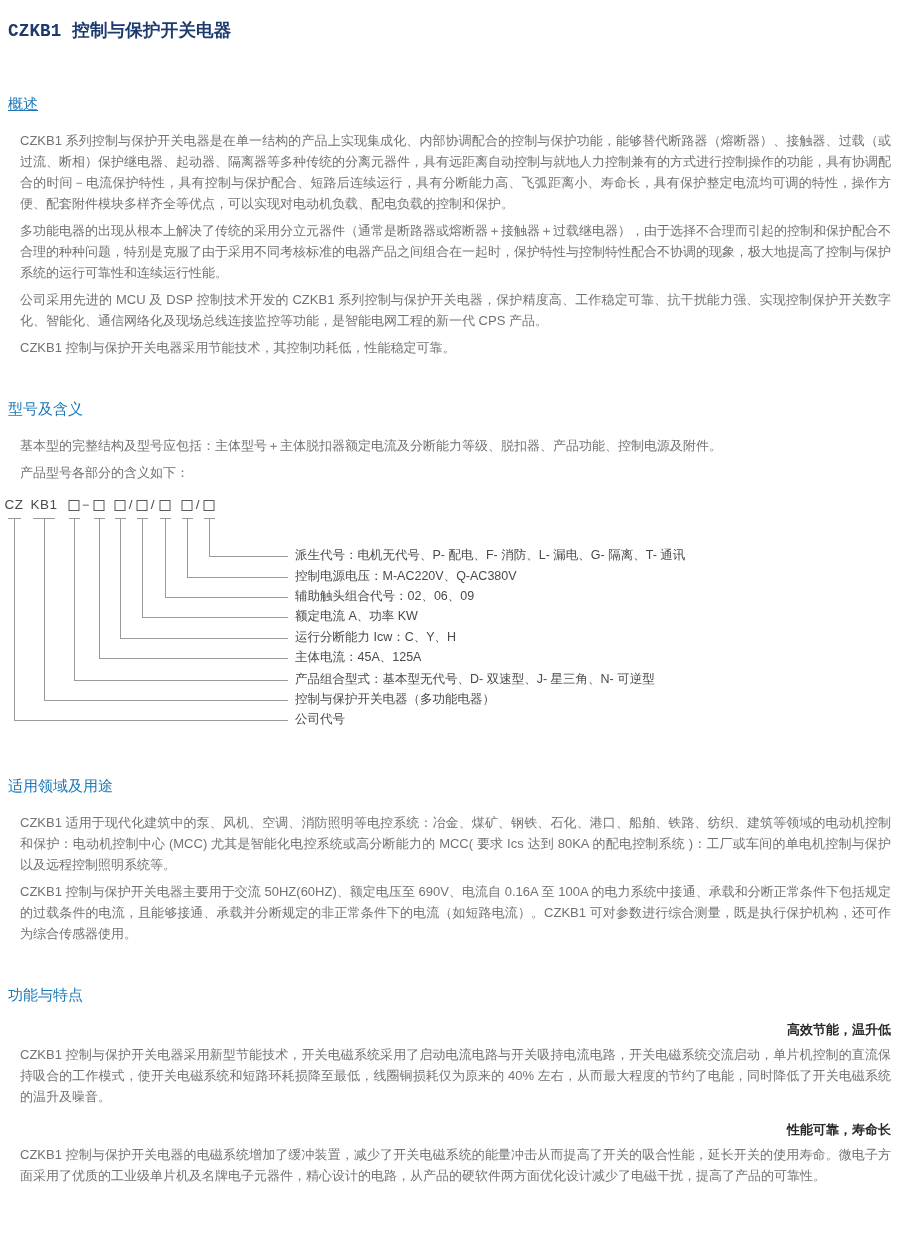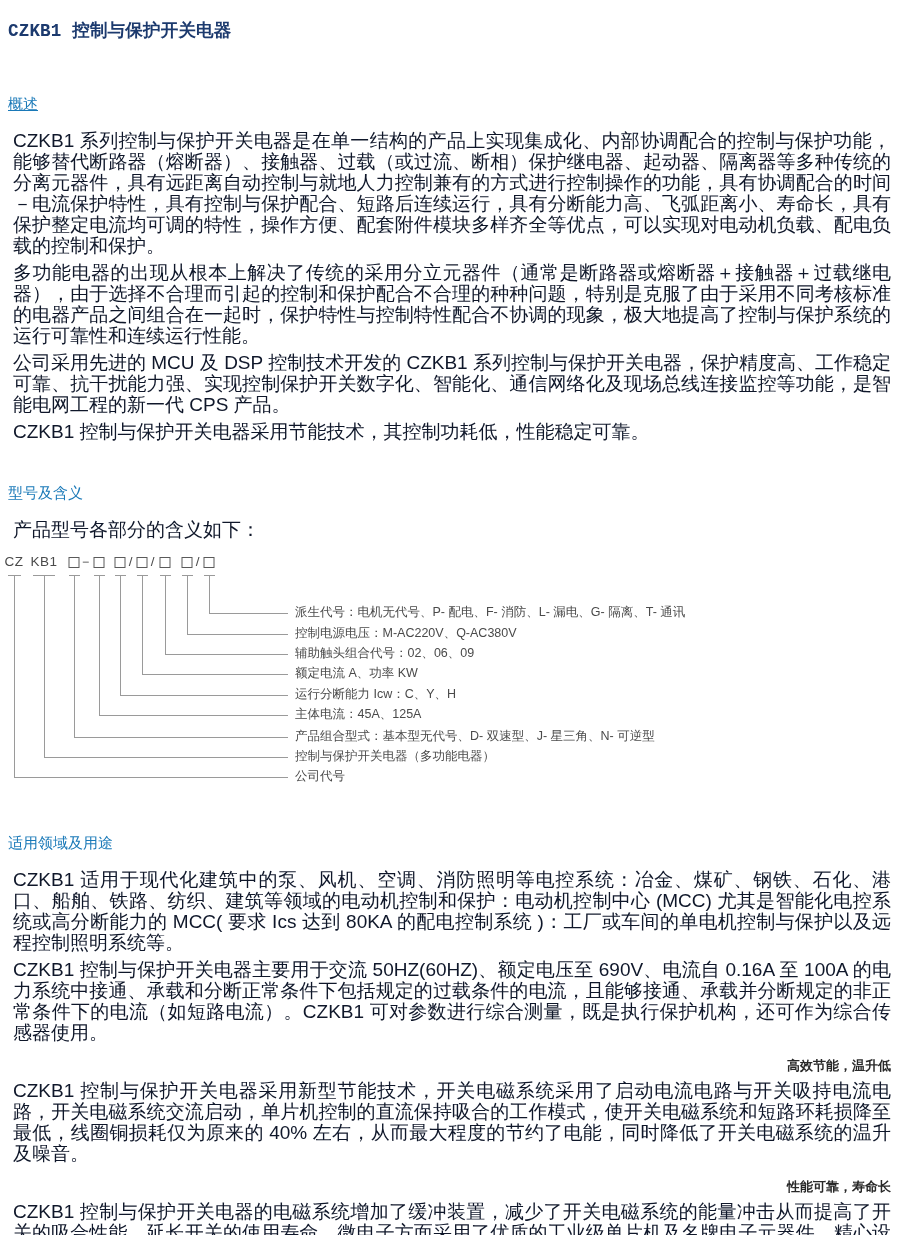--- a/index.html
+++ b/index.html
@@ -20,24 +20,24 @@
     font-family:Liberation Mono, monospace;
   }
   h2.sec{
     margin:42px 0 16px 0;
     font-size:15px;
     font-weight:400;
     color:#1a79b8;
   }
   h2.sec.first{margin-top:53px;text-decoration:underline;}
   p.body{
-    margin:0 0 6px 5px;
-    font-size:19px;
+    margin:0 0 6px 12px;
+    font-size:13px;
     line-height:21px;
-    color:#0f172a;
+    color:#737373;
     text-align:justify;
   }
   h3.ftitle{
     margin:14px 0 5px 0;
     font-size:13px;
     font-weight:bold;
     color:#282828;
     text-align:right;
   }
   
@@ -83,20 +83,21 @@
 
   <h1 class="title">CZKB1 控制与保护开关电器</h1>
 
   <h2 class="sec first">概述</h2>
   <p class="body">CZKB1 系列控制与保护开关电器是在单一结构的产品上实现集成化、内部协调配合的控制与保护功能，能够替代断路器（熔断器）、接触器、过载（或过流、断相）保护继电器、起动器、隔离器等多种传统的分离元器件，具有远距离自动控制与就地人力控制兼有的方式进行控制操作的功能，具有协调配合的时间－电流保护特性，具有控制与保护配合、短路后连续运行，具有分断能力高、飞弧距离小、寿命长，具有保护整定电流均可调的特性，操作方便、配套附件模块多样齐全等优点，可以实现对电动机负载、配电负载的控制和保护。</p>
   <p class="body">多功能电器的出现从根本上解决了传统的采用分立元器件（通常是断路器或熔断器＋接触器＋过载继电器），由于选择不合理而引起的控制和保护配合不合理的种种问题，特别是克服了由于采用不同考核标准的电器产品之间组合在一起时，保护特性与控制特性配合不协调的现象，极大地提高了控制与保护系统的运行可靠性和连续运行性能。</p>
   <p class="body">公司采用先进的 MCU 及 DSP 控制技术开发的 CZKB1 系列控制与保护开关电器，保护精度高、工作稳定可靠、抗干扰能力强、实现控制保护开关数字化、智能化、通信网络化及现场总线连接监控等功能，是智能电网工程的新一代 CPS 产品。</p>
   <p class="body">CZKB1 控制与保护开关电器采用节能技术，其控制功耗低，性能稳定可靠。</p>
 
   <h2 class="sec">型号及含义</h2>
+  <p class="body">基本型的完整结构及型号应包括：主体型号＋主体脱扣器额定电流及分断能力等级、脱扣器、产品功能、控制电源及附件。</p>
   <p class="body">产品型号各部分的含义如下：</p>
 
   <div class="diagram">
 
     <span class="ct" style="left:6px">CZ</span>
     <span class="ct" style="left:36px">KB1</span>
     <span class="box" style="left:66px"></span>
     <span class="ct" style="left:78px">－</span>
     <span class="box" style="left:91px"></span>
     <span class="box" style="left:112px"></span>
@@ -146,18 +147,19 @@
     <div class="dlabel" style="top:152px">主体电流：45A、125A</div>
     <div class="dlabel" style="top:174px">产品组合型式：基本型无代号、D- 双速型、J- 星三角、N- 可逆型</div>
     <div class="dlabel" style="top:194px">控制与保护开关电器（多功能电器）</div>
     <div class="dlabel" style="top:214px">公司代号</div>
   </div>
 
   <h2 class="sec">适用领域及用途</h2>
   <p class="body">CZKB1 适用于现代化建筑中的泵、风机、空调、消防照明等电控系统：冶金、煤矿、钢铁、石化、港口、船舶、铁路、纺织、建筑等领域的电动机控制和保护：电动机控制中心 (MCC) 尤其是智能化电控系统或高分断能力的 MCC( 要求 Ics 达到 80KA 的配电控制系统 )：工厂或车间的单电机控制与保护以及远程控制照明系统等。</p>
   <p class="body">CZKB1 控制与保护开关电器主要用于交流 50HZ(60HZ)、额定电压至 690V、电流自 0.16A 至 100A 的电力系统中接通、承载和分断正常条件下包括规定的过载条件的电流，且能够接通、承载并分断规定的非正常条件下的电流（如短路电流）。CZKB1 可对参数进行综合测量，既是执行保护机构，还可作为综合传感器使用。</p>
 
+  <h2 class="sec">功能与特点</h2>
   <h3 class="ftitle">高效节能，温升低</h3>
   <p class="body">CZKB1 控制与保护开关电器采用新型节能技术，开关电磁系统采用了启动电流电路与开关吸持电流电路，开关电磁系统交流启动，单片机控制的直流保持吸合的工作模式，使开关电磁系统和短路环耗损降至最低，线圈铜损耗仅为原来的 40% 左右，从而最大程度的节约了电能，同时降低了开关电磁系统的温升及噪音。</p>
   <h3 class="ftitle">性能可靠，寿命长</h3>
   <p class="body">CZKB1 控制与保护开关电器的电磁系统增加了缓冲装置，减少了开关电磁系统的能量冲击从而提高了开关的吸合性能，延长开关的使用寿命。微电子方面采用了优质的工业级单片机及名牌电子元器件，精心设计的电路，从产品的硬软件两方面优化设计减少了电磁干扰，提高了产品的可靠性。</p>
 
 </div>
 
 </body></html>

